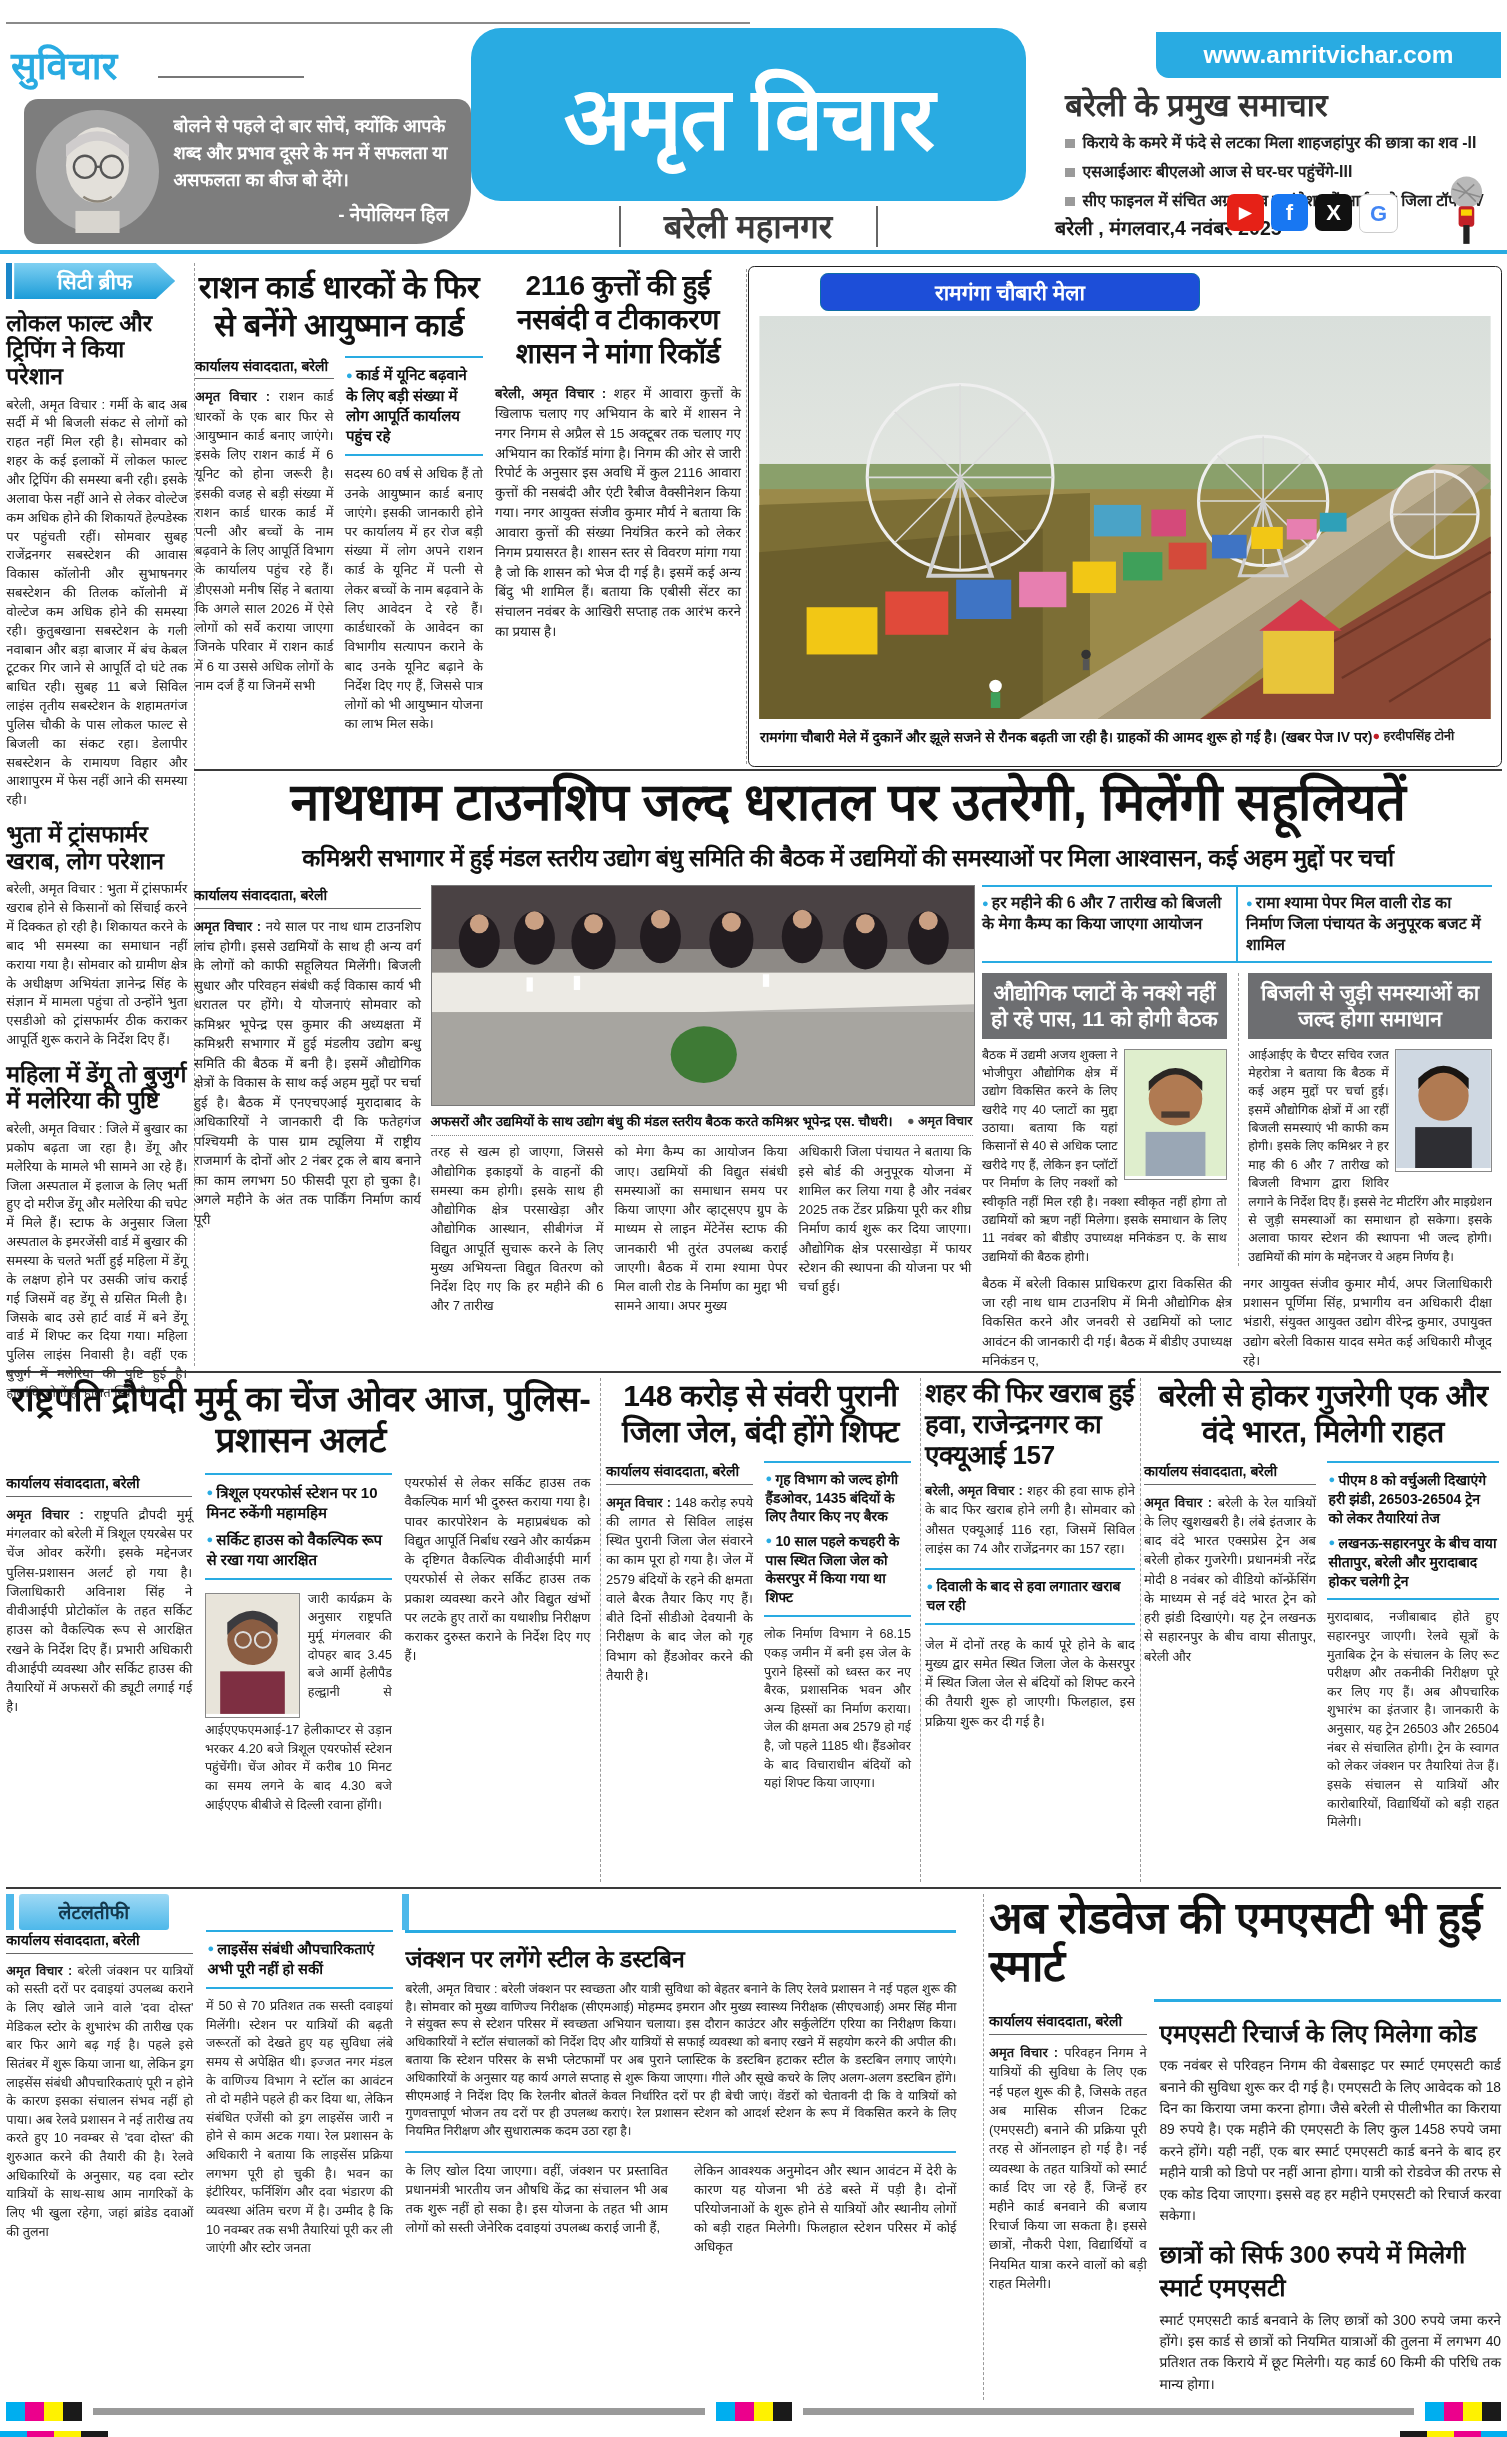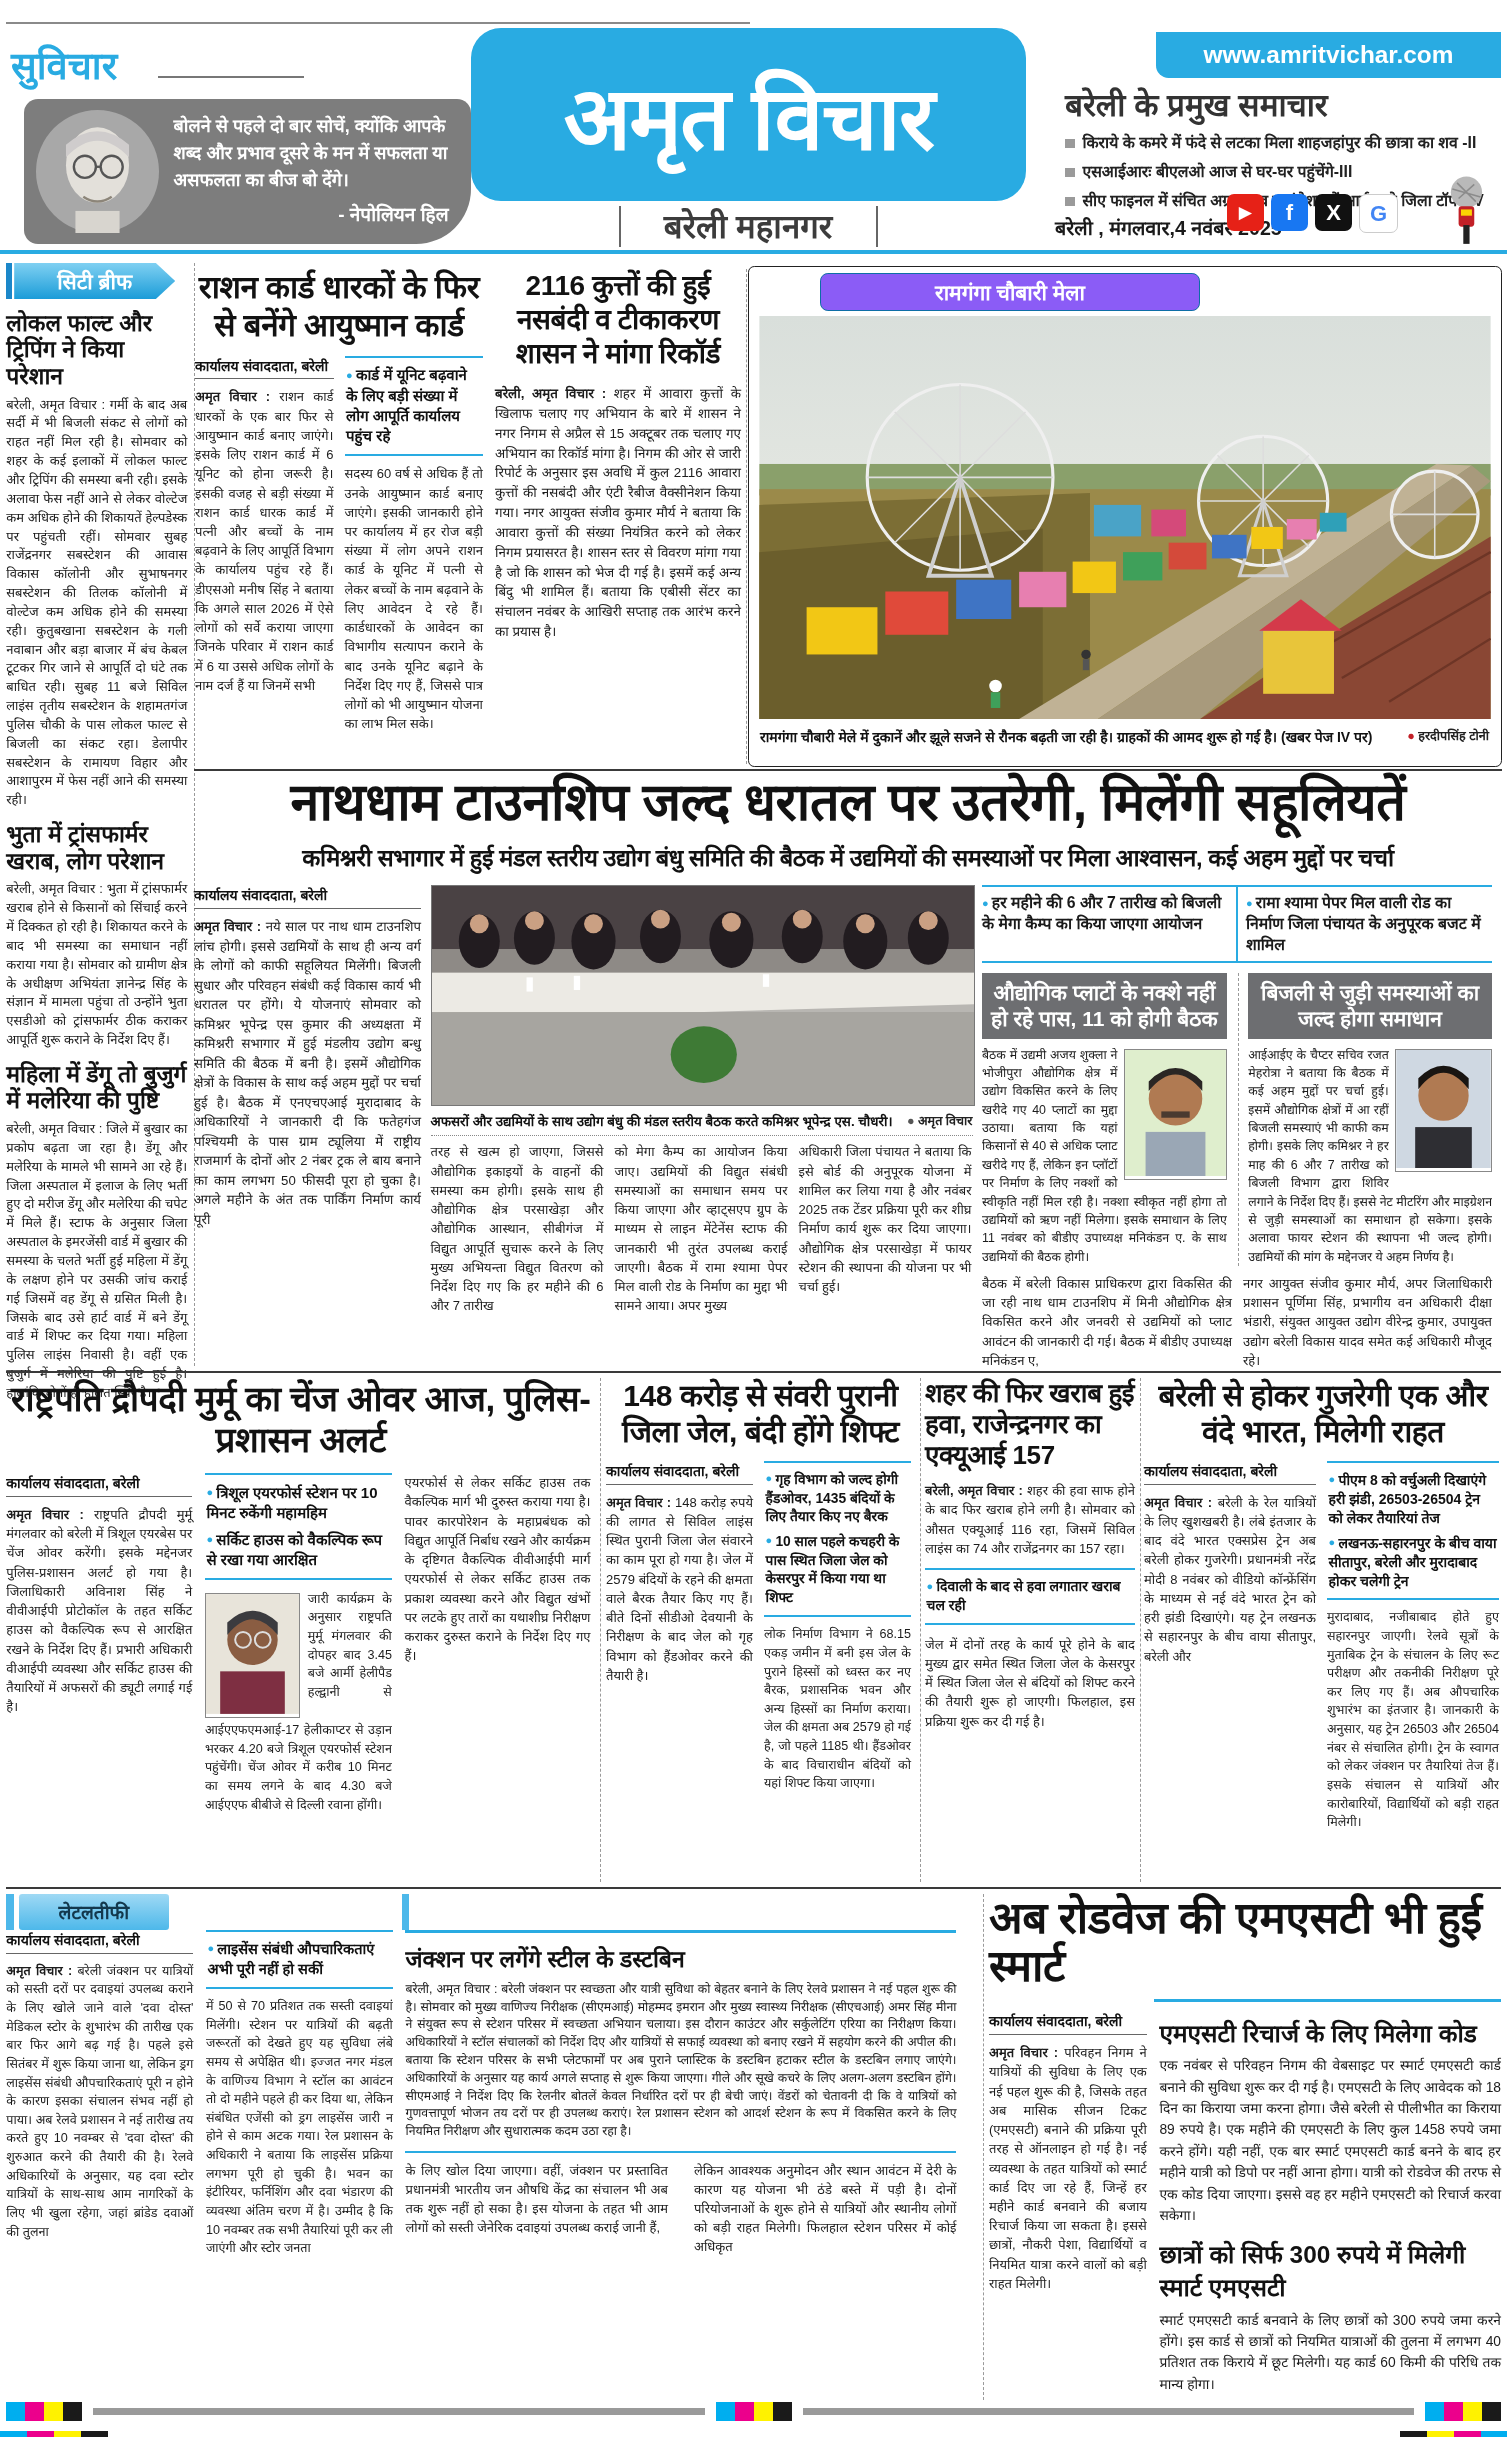--- a/index.html
+++ b/index.html
@@ -147,21 +147,21 @@
   </div>
 
   <div class="abs dashR" style="left:495px;top:269px;width:246px;height:495px;padding-right:4.7px;">
     <div class="hmain" style="font-size:28px;line-height:1.22;margin-bottom:12.6px;">2116 कुत्तों की हुई नसबंदी व टीकाकरण शासन ने मांगा रिकॉर्ड</div>
     <div class="just" style="font-size:13.4px;">
       <span class="lead">बरेली, अमृत विचार :</span> <span>शहर में आवारा कुत्तों के खिलाफ चलाए गए अभियान के बारे में शासन ने नगर निगम से अप्रैल से 15 अक्टूबर तक चलाए गए अभियान का रिकॉर्ड मांगा है। निगम की ओर से जारी रिपोर्ट के अनुसार इस अवधि में कुल 2116 आवारा कुत्तों की नसबंदी और एंटी रैबीज वैक्सीनेशन किया गया। नगर आयुक्त संजीव कुमार मौर्य ने बताया कि आवारा कुत्तों की संख्या नियंत्रित करने को लेकर निगम प्रयासरत है। शासन स्तर से विवरण मांगा गया है जो कि शासन को भेज दी गई है। इसमें कई अन्य बिंदु भी शामिल हैं। बताया कि एबीसी सेंटर का संचालन नवंबर के आखिरी सप्ताह तक आरंभ करने का प्रयास है।</span>
     </div>
   </div>
 
   <div class="abs photo-frame" style="left:748px;top:266px;width:752px;height:499px;">
-    <div class="abs" style="left:71px;top:6.3px;width:378px;height:36px;background:#8b5cf6;border:1.6px solid #0d6ea6;border-radius:7.9px;display:flex;align-items:center;justify-content:center;">
+    <div class="abs" style="left:71px;top:6.3px;width:378px;height:36px;background:#1d4ed8;border:1.6px solid #0d6ea6;border-radius:7.9px;display:flex;align-items:center;justify-content:center;">
       <span style="color:#fff;font-weight:900;font-size:21px;">रामगंगा चौबारी मेला</span>
     </div>
     <div class="abs" style="left:9.5px;top:49px;width:732px;height:403px;overflow:hidden;">
       <svg width="732" height="403" viewBox="0 0 929 512">
         <defs>
           <linearGradient id="sky" x1="0" y1="0" x2="0" y2="1">
             <stop offset="0" stop-color="#d9dfdb"></stop>
               <stop offset="1" stop-color="#efefe8"></stop>
           </linearGradient>
         </defs>
@@ -213,21 +213,21 @@
           <line x1="800" y1="490" x2="929" y2="410"></line>
         </g>
         <rect x="640" y="400" width="90" height="80" fill="#e8c53a"></rect>
         <polygon points="635,400 740,400 688,360" fill="#d43a4a"></polygon>
         <circle cx="300" cy="470" r="8" fill="#fff"></circle>
           <rect x="294" y="478" width="12" height="20" fill="#3fa05a"></rect>
         <circle cx="415" cy="430" r="6" fill="#333"></circle>
           <rect x="411" y="436" width="8" height="14" fill="#555"></rect>
       </svg>
     </div>
-    <div class="abs" style="left:11px;top:460px;width:729px;display:flex;justify-content:space-between;">
+    <div class="abs" style="left:11px;top:460px;width:729px;display:flex;">
       <span class="cap">रामगंगा चौबारी मेले में दुकानें और झूले सजने से रौनक बढ़ती जा रही है। ग्राहकों की आमद शुरू हो गई है। (खबर पेज IV पर)</span>
       <span class="credit"><span style="color:#c22027;">●</span> <span>हरदीपसिंह टोनी</span></span>
     </div>
   </div>
 
   <div class="abs blkline" style="left:194px;top:769px;width:1308px;height:1.6px;"></div>
 
   <div class="abs" style="left:194px;top:775px;width:1308px;height:589px;">
     <div class="hmain" style="font-size:52px;line-height:1.05;">नाथधाम टाउनशिप जल्द धरातल पर उतरेगी, मिलेंगी सहूलियतें</div>
     <div class="hmain" style="font-size:23.6px;margin-top:11px;margin-bottom:12.6px;">कमिश्नरी सभागार में हुई मंडल स्तरीय उद्योग बंधु समिति की बैठक में उद्यमियों की समस्याओं पर मिला आश्वासन, कई अहम मुद्दों पर चर्चा</div>

